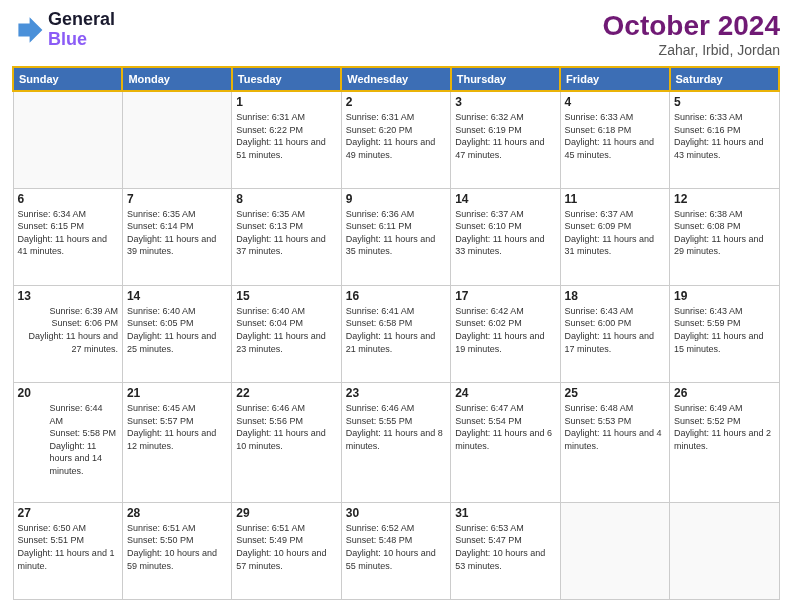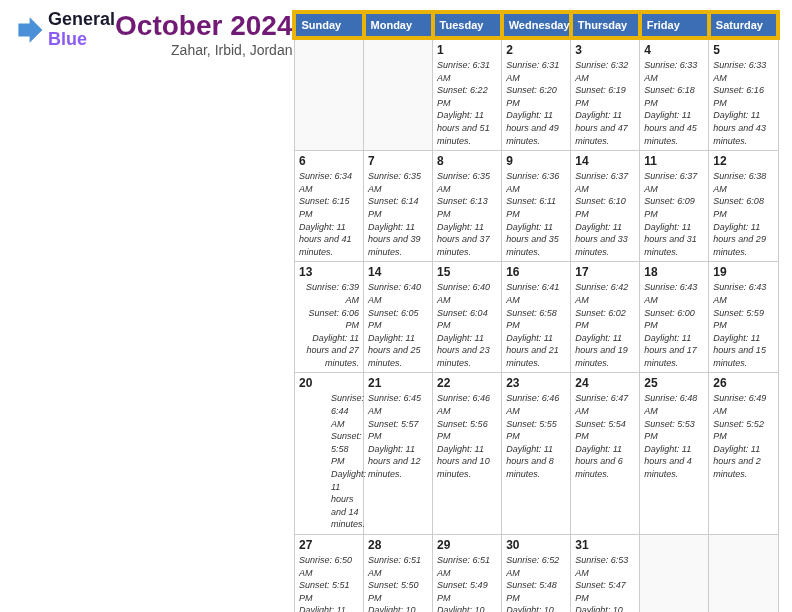--- a/index.html
+++ b/index.html
@@ -8,21 +8,21 @@
       height: 612px;
       font-family: Arial, sans-serif;
       background: #fff;
       overflow: hidden;
     }
     .page {
       width: 792px;
       height: 610px;
       padding: 10px 12px;
       display: flex;
-      flex-direction: row;
+      flex-direction: column;
     }
     .header {
       display: flex;
       justify-content: space-between;
       align-items: flex-start;
       margin-bottom: 8px;
     }
     .logo {
       display: flex;
       align-items: center;
@@ -60,21 +60,21 @@
       width: 100%;
       table-layout: fixed;
     }
     .calendar th {
       background: #3c6eb5;
       color: #fff;
       font-size: 11px;
       font-weight: bold;
       text-align: left;
       padding: 5px 5px;
-      border: 4px solid #eab308;
+      border: 2px solid #eab308;
     }
     .calendar td {
       border: 1px solid #ccc;
       vertical-align: top;
       padding: 3px 4px;
       font-size: 9.5px;
       color: #333;
       height: 80px;
     }
     .calendar td.empty {
@@ -83,21 +83,20 @@
     .day-num {
       font-size: 12px;
       font-weight: bold;
       color: #222;
       margin-bottom: 2px;
     }
     .day-info {
       font-size: 9px;
       color: #333;
       line-height: 1.4;
-      font-style: italic;
     }
   </style>
 </head>
 <body>
 
 <div class="page">
   <div class="header">
     <div class="logo">
       <svg class="logo-icon" viewBox="0 0 40 40">
         <rect x="0" y="0" width="40" height="40" fill="white"></rect>

